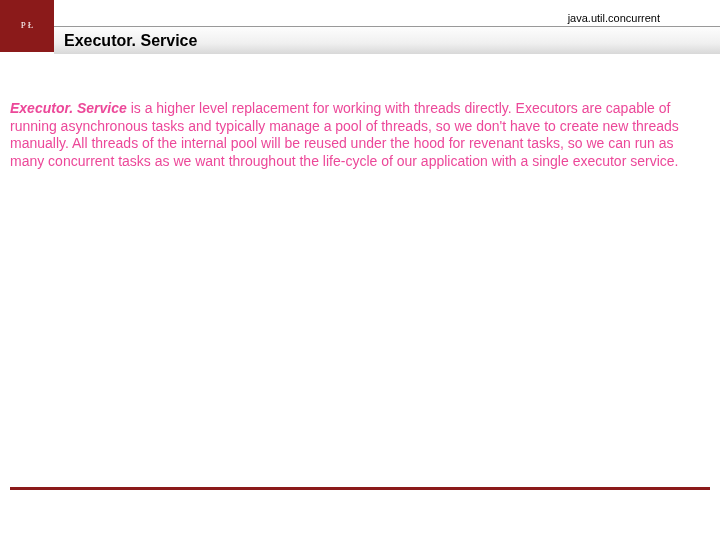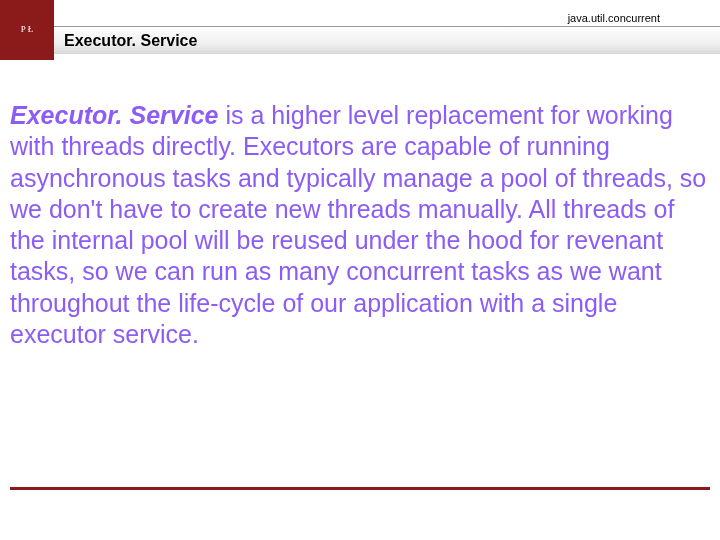--- a/index.html
+++ b/index.html
@@ -15,21 +15,21 @@
     top: 12px;
     right: 60px;
     font-size: 11px;
     color: #000;
   }
   .logo-block {
     position: absolute;
     top: 0;
     left: 0;
     width: 54px;
-    height: 60px;
+    height: 52px;
     background: #8b1a1a;
     display: flex;
     align-items: center;
     justify-content: center;
   }
   .logo-inner {
     color: #fff;
     font-size: 9px;
     font-family: serif;
     text-align: center;
@@ -52,23 +52,23 @@
     font-weight: bold;
     color: #000;
   }
   .content {
     position: absolute;
     top: 100px;
     left: 10px;
     right: 10px;
   }
   .body-text {
-    font-size: 25px;
+    font-size: 14px;
     line-height: 1.25;
-    color: #8b5cf6;
+    color: #ec4899;
   }
   .body-text .lead {
     font-weight: bold;
     font-style: italic;
   }
   .footer-line {
     position: absolute;
     left: 10px;
     right: 10px;
     bottom: 50px;

